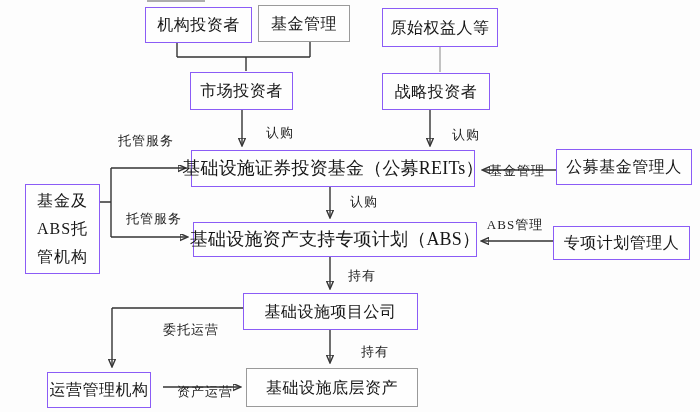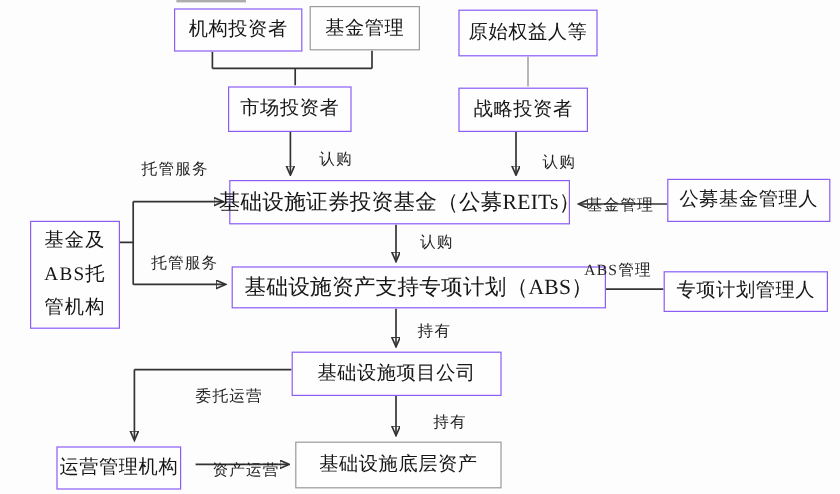--- a/index.html
+++ b/index.html
@@ -68,21 +68,21 @@
   <div class="node" style="left:190px;top:72px;width:103px;height:38px;">市场投资者</div>
 
   <div class="node small" style="left:191px;top:150px;width:284px;height:37px;">基础设施证券投资基金（公募REITs）</div>
 
   <div class="node" style="left:556px;top:149px;width:136px;height:36px;">公募基金管理人</div>
 
   <div class="node multiline" style="left:25px;top:162px;width:75px;height:90px;margin-top:22px;">基金及
 ABS托
 管机构</div>
 
-  <div class="node small" style="left:193px;top:222px;width:312px;height:35px;">基础设施资产支持专项计划（ABS）</div>
+  <div class="node small" style="left:193px;top:222px;width:284px;height:35px;">基础设施资产支持专项计划（ABS）</div>
 
   <div class="node" style="left:553px;top:226px;width:137px;height:34px;">专项计划管理人</div>
 
   <div class="node" style="left:243px;top:293px;width:175px;height:37px;">基础设施项目公司</div>
 
   <div class="node" style="left:47px;top:372px;width:104px;height:36px;">运营管理机构</div>
 
   <div class="node light" style="left:246px;top:368px;width:172px;height:39px;">基础设施底层资产</div>
 
   <span class="elabel" style="left:146px;top:132px;">托管服务</span>

